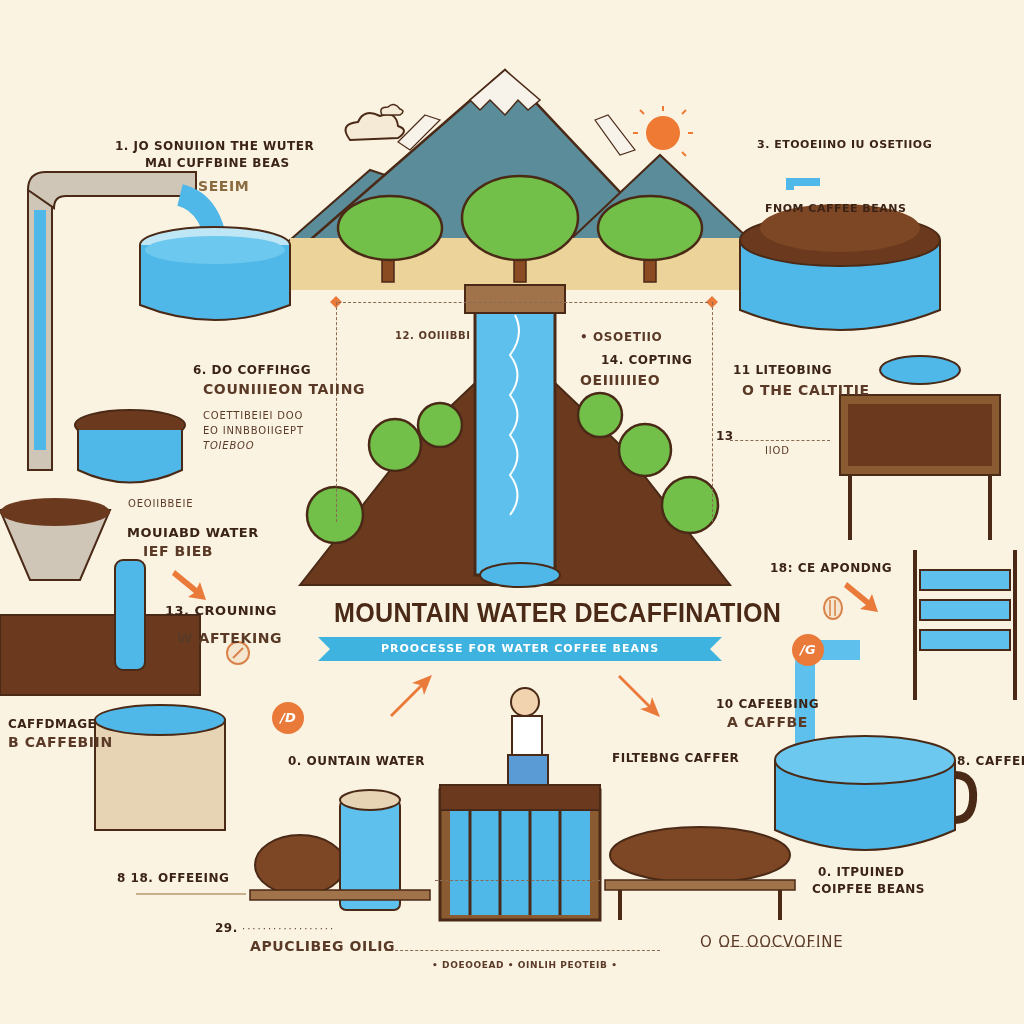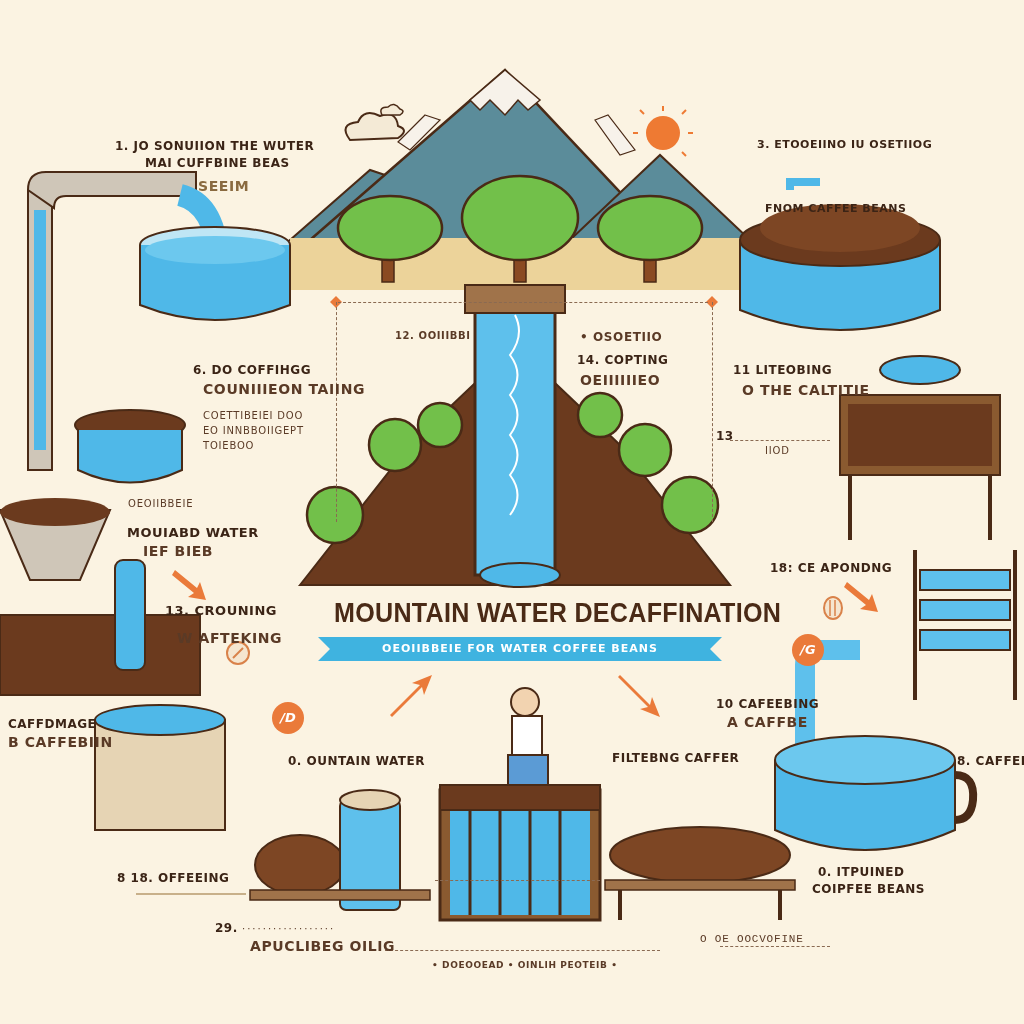--- a/index.html
+++ b/index.html
@@ -185,28 +185,28 @@
 
 <div class="lbl" style="left:115px;top:138px;">1. JO SONUIION THE WUTER</div>
 <div class="lbl" style="left:145px;top:155px;">MAI CUFFBINE BEAS</div>
 <div class="sub" style="left:198px;top:178px;color:#8a6a40;">SEEIM</div>
 
 <div class="lbl" style="left:757px;top:138px;font-size:11px;text-align:right;">3. ETOOEIINO IU OSETIIOG</div>
 <div class="lbl" style="left:765px;top:155px;font-size:11px;margin-top:47px;">FNOM CAFFEE BEANS</div>
 
 <div class="sub" style="left:395px;top:330px;font-size:10px;">12. OOIIIBBI</div>
 <div class="sub" style="left:580px;top:330px;font-size:12px;">• OSOETIIO</div>
-<div class="lbl" style="left:577px;top:352px;">14. COPTING</div>
+<div class="lbl" style="left:601px;top:352px;">14. COPTING</div>
 <div class="sub" style="left:580px;top:372px;">OEIIIIIIEO</div>
 
 <div class="lbl" style="left:193px;top:362px;">6. DO COFFIHGG</div>
 <div class="sub" style="left:203px;top:381px;">COUNIIIEON TAIING</div>
 <div class="tiny" style="left:203px;top:410px;">COETTIBEIEI DOO</div>
 <div class="tiny" style="left:203px;top:425px;">EO INNBBOIIGEPT</div>
-<div class="tiny" style="left:203px;top:440px;">TOIEBOO</div>
+<div class="tiny" style="left:203px;top:440px;font-style:italic;">TOIEBOO</div>
 
 <div class="lbl" style="left:733px;top:362px;">11 LITEOBING</div>
 <div class="sub" style="left:742px;top:382px;">O THE CALTITIE</div>
 <div class="lbl" style="left:716px;top:428px;">13</div>
 <div class="tiny" style="left:765px;top:445px;">IIOD</div>
 
 <div class="tiny" style="left:128px;top:498px;">OEOIIBBEIE</div>
 <div class="lbl" style="left:127px;top:524px;font-size:13px;">MOUIABD WATER</div>
 <div class="sub" style="left:143px;top:543px;">IEF BIEB</div>
 
@@ -215,36 +215,36 @@
 
 <div class="lbl" style="left:8px;top:716px;">CAFFDMAGE</div>
 <div class="sub" style="left:8px;top:734px;">B CAFFEBIIN</div>
 
 <div class="title">MOUNTAIN WATER DECAFFINATION</div>
 
 <svg class="ribbon" width="404" height="24" viewBox="0 0 404 24">
   <polygon points="0,0 404,0 392,12 404,24 0,24 12,12" fill="#3fb3e0"></polygon>
 </svg>
 <div class="ribbon">
-  <div class="ribbon-text">OEOIIBBEIE FOR WATER COFFEE BEANS</div>
+  <div class="ribbon-text">PROOCESSE FOR WATER COFFEE BEANS</div>
 </div>
 
 <div class="lbl" style="left:288px;top:753px;">0. OUNTAIN WATER</div>
 <div class="lbl" style="left:612px;top:750px;">FILTEBNG CAFFER</div>
 
 <div class="lbl" style="left:770px;top:560px;text-align:right;">18: CE APONDNG</div>
 <div class="lbl" style="left:716px;top:696px;">10 CAFEEBING</div>
 <div class="sub" style="left:727px;top:714px;">A CAFFBE</div>
 <div class="lbl" style="left:957px;top:753px;">8. CAFFEI</div>
 
 <div class="lbl" style="left:818px;top:864px;">0. ITPUINED</div>
 <div class="lbl" style="left:812px;top:881px;text-align:right;">COIPFEE BEANS</div>
 
 <div class="lbl" style="left:117px;top:870px;">8 18. OFFEEING</div>
 <div class="dash" style="left:136px;top:893px;width:110px;border-top:2px solid #c8b08a;"></div>
 
 <div class="lbl" style="left:215px;top:920px;">29.</div>
 <div class="tiny" style="left:242px;top:923px;letter-spacing:2px;">··················</div>
 <div class="sub" style="left:250px;top:938px;text-align:right;">APUCLIBEG OILIG</div>
 
-<div class="tiny" style="left:700px;top:933px;font-size:11px;font-family:Liberation Mono, monospace;">O OE OOCVOFINE</div>
+<div class="tiny" style="left:700px;top:933px;font-size:15px;">O OE OOCVOFINE</div>
 
 <div class="sub" style="left:432px;top:960px;font-size:9px;">• DOEOOEAD • OINLIH PEOTEIB •</div>
 
 </body></html>

